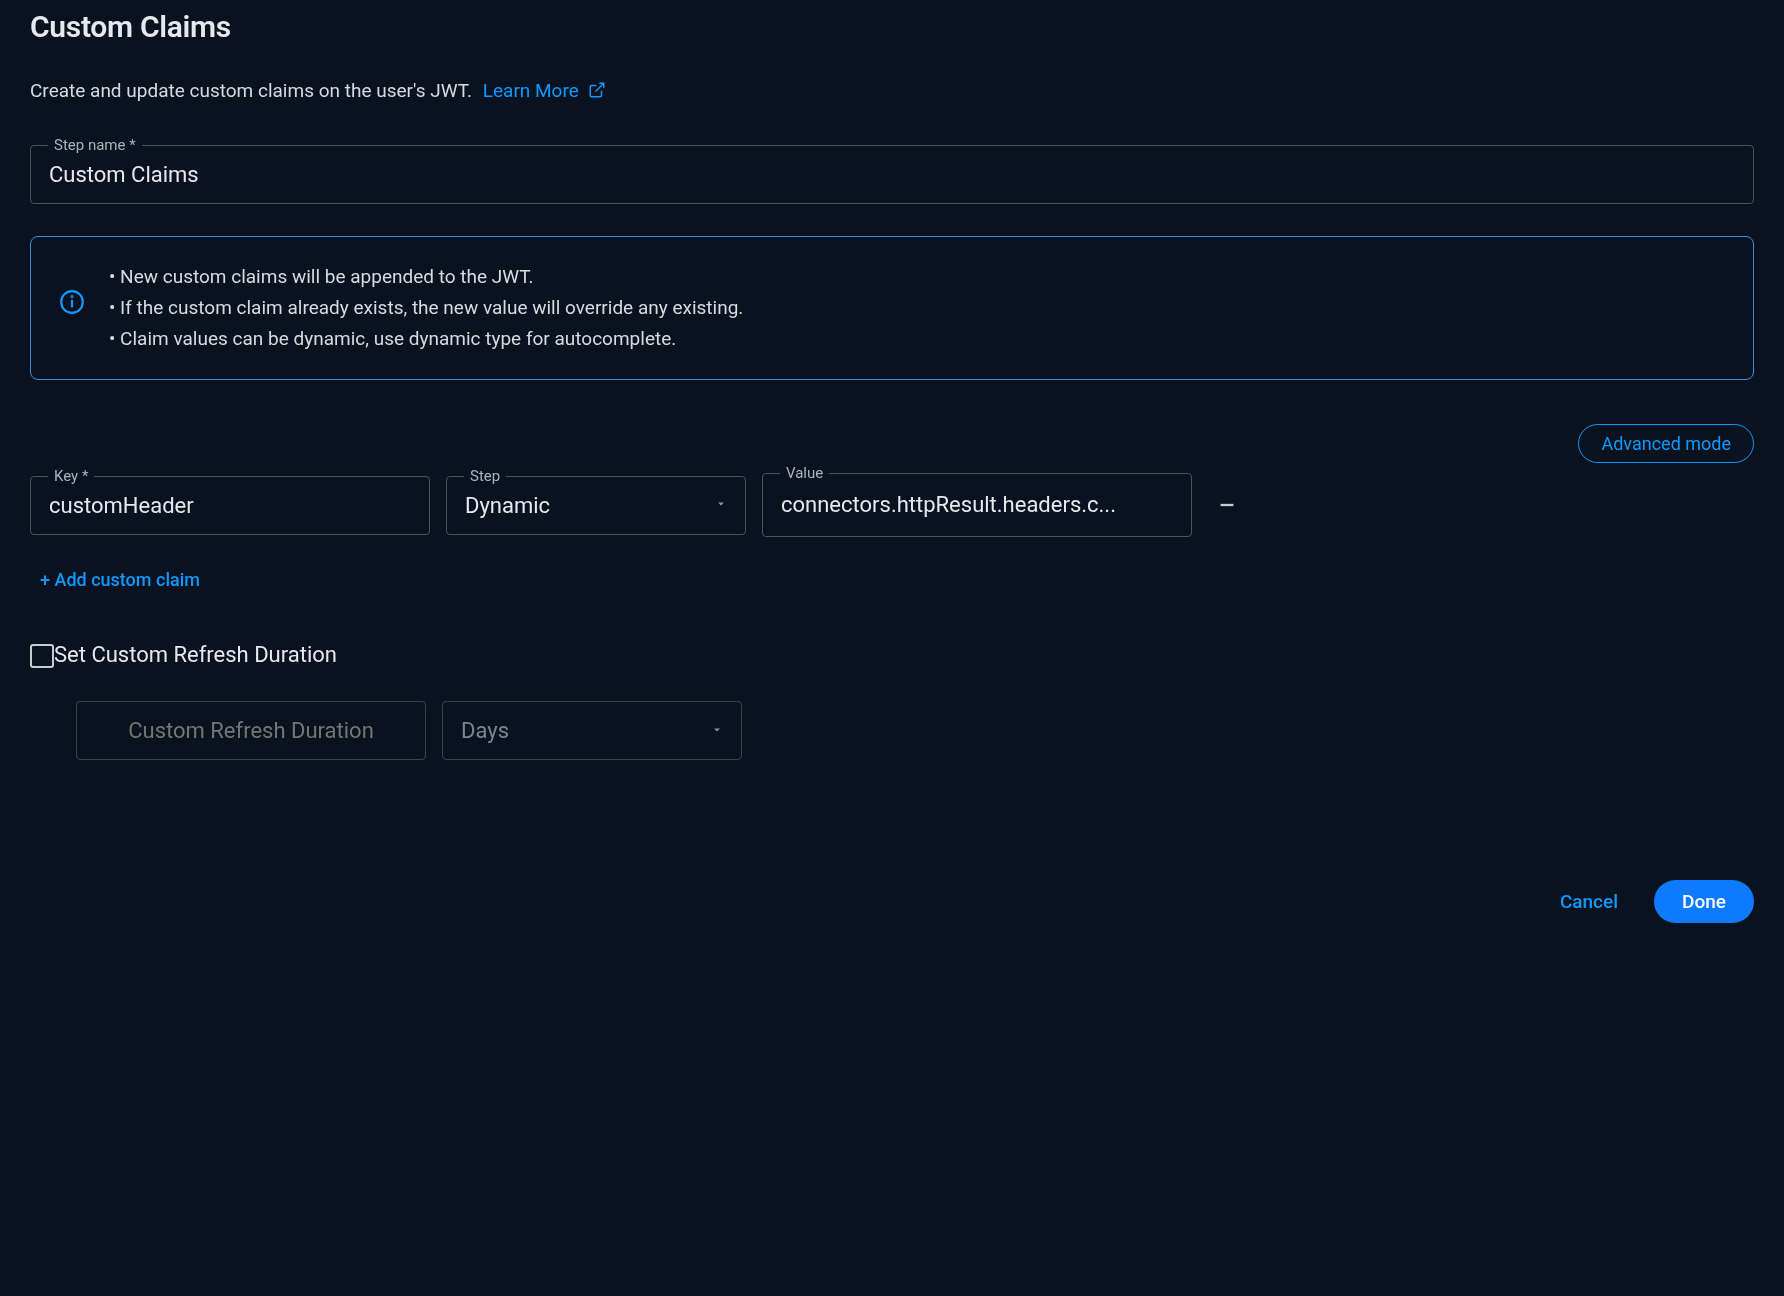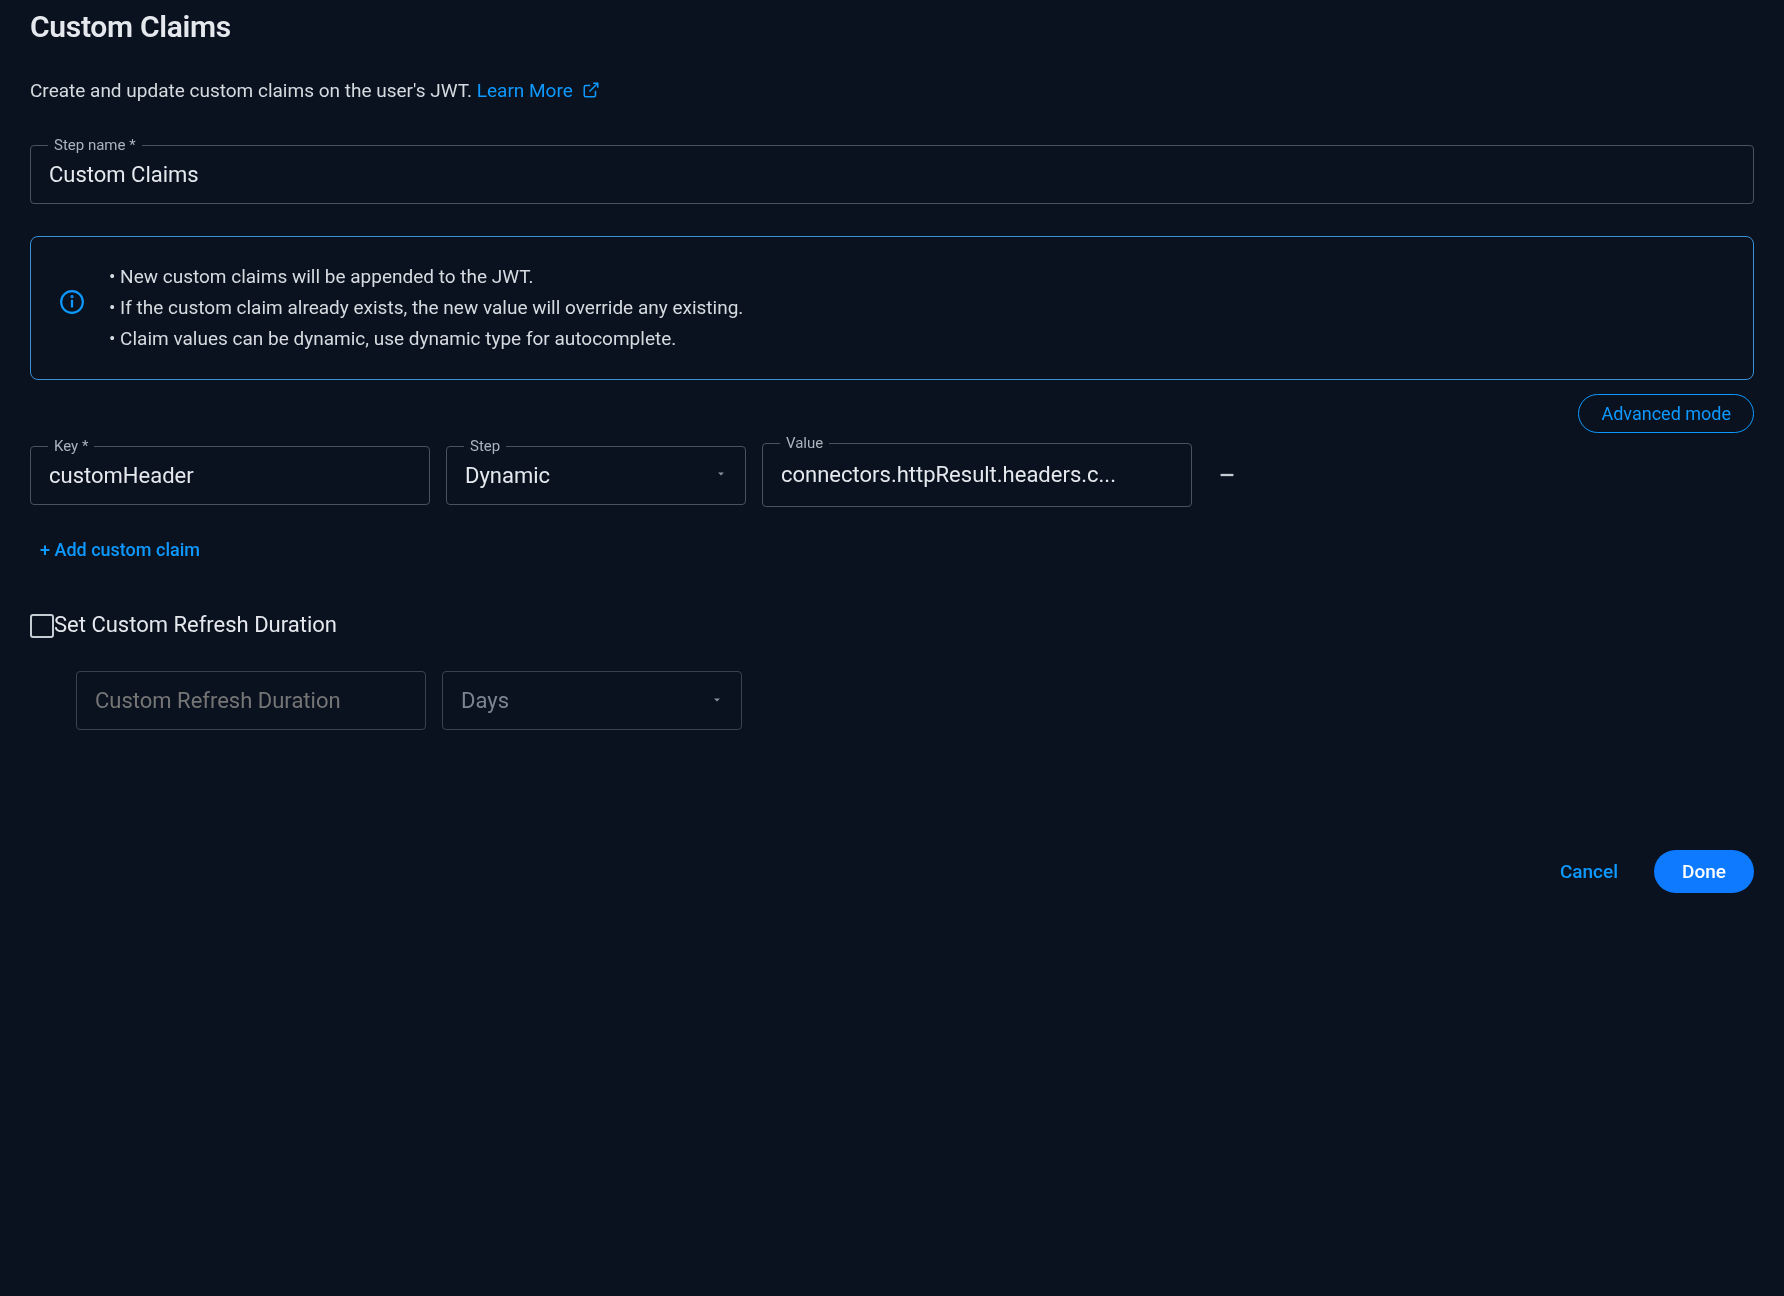--- a/index.html
+++ b/index.html
@@ -41,20 +41,21 @@
     letter-spacing: -0.3px;
   }
   .subtitle {
     font-size: 19px;
     color: #d6dbe0;
     margin-bottom: 40px;
   }
   .learn-more {
     color: var(--accent-bright);
     text-decoration: none;
+    margin-left: 6px;
   }
   .learn-more svg {
     vertical-align: -2px;
     margin-left: 4px;
   }
   
   .field-wrap {
     position: relative;
     margin-bottom: 32px;
   }
@@ -78,21 +79,21 @@
     font-family: inherit;
   }
   
   .info-box {
     border: 1px solid var(--info-border);
     border-radius: 8px;
     padding: 24px 28px;
     display: flex;
     align-items: flex-start;
     gap: 24px;
-    margin-bottom: 14px;
+    margin-bottom: 44px;
   }
   .info-icon {
     flex: 0 0 auto;
     margin-top: 28px;
     color: var(--accent-bright);
   }
   .info-lines { flex: 1; }
   .info-line {
     font-size: 19px;
     color: #d6dbe0;
@@ -206,20 +207,21 @@
   .col-unit { flex: 0 0 300px; }
   .muted-input {
     width: 100%;
     background: transparent;
     border: 1px solid var(--border-dim);
     border-radius: 4px;
     padding: 16px 18px;
     font-size: 22px;
     color: #14b8a6;
     font-family: inherit;
+    text-align: center;
   }
   .muted-select {
     color: #7b8590;
     border-color: var(--border-dim);
   }
   
   .footer {
     display: flex;
     justify-content: flex-end;
     align-items: center;

